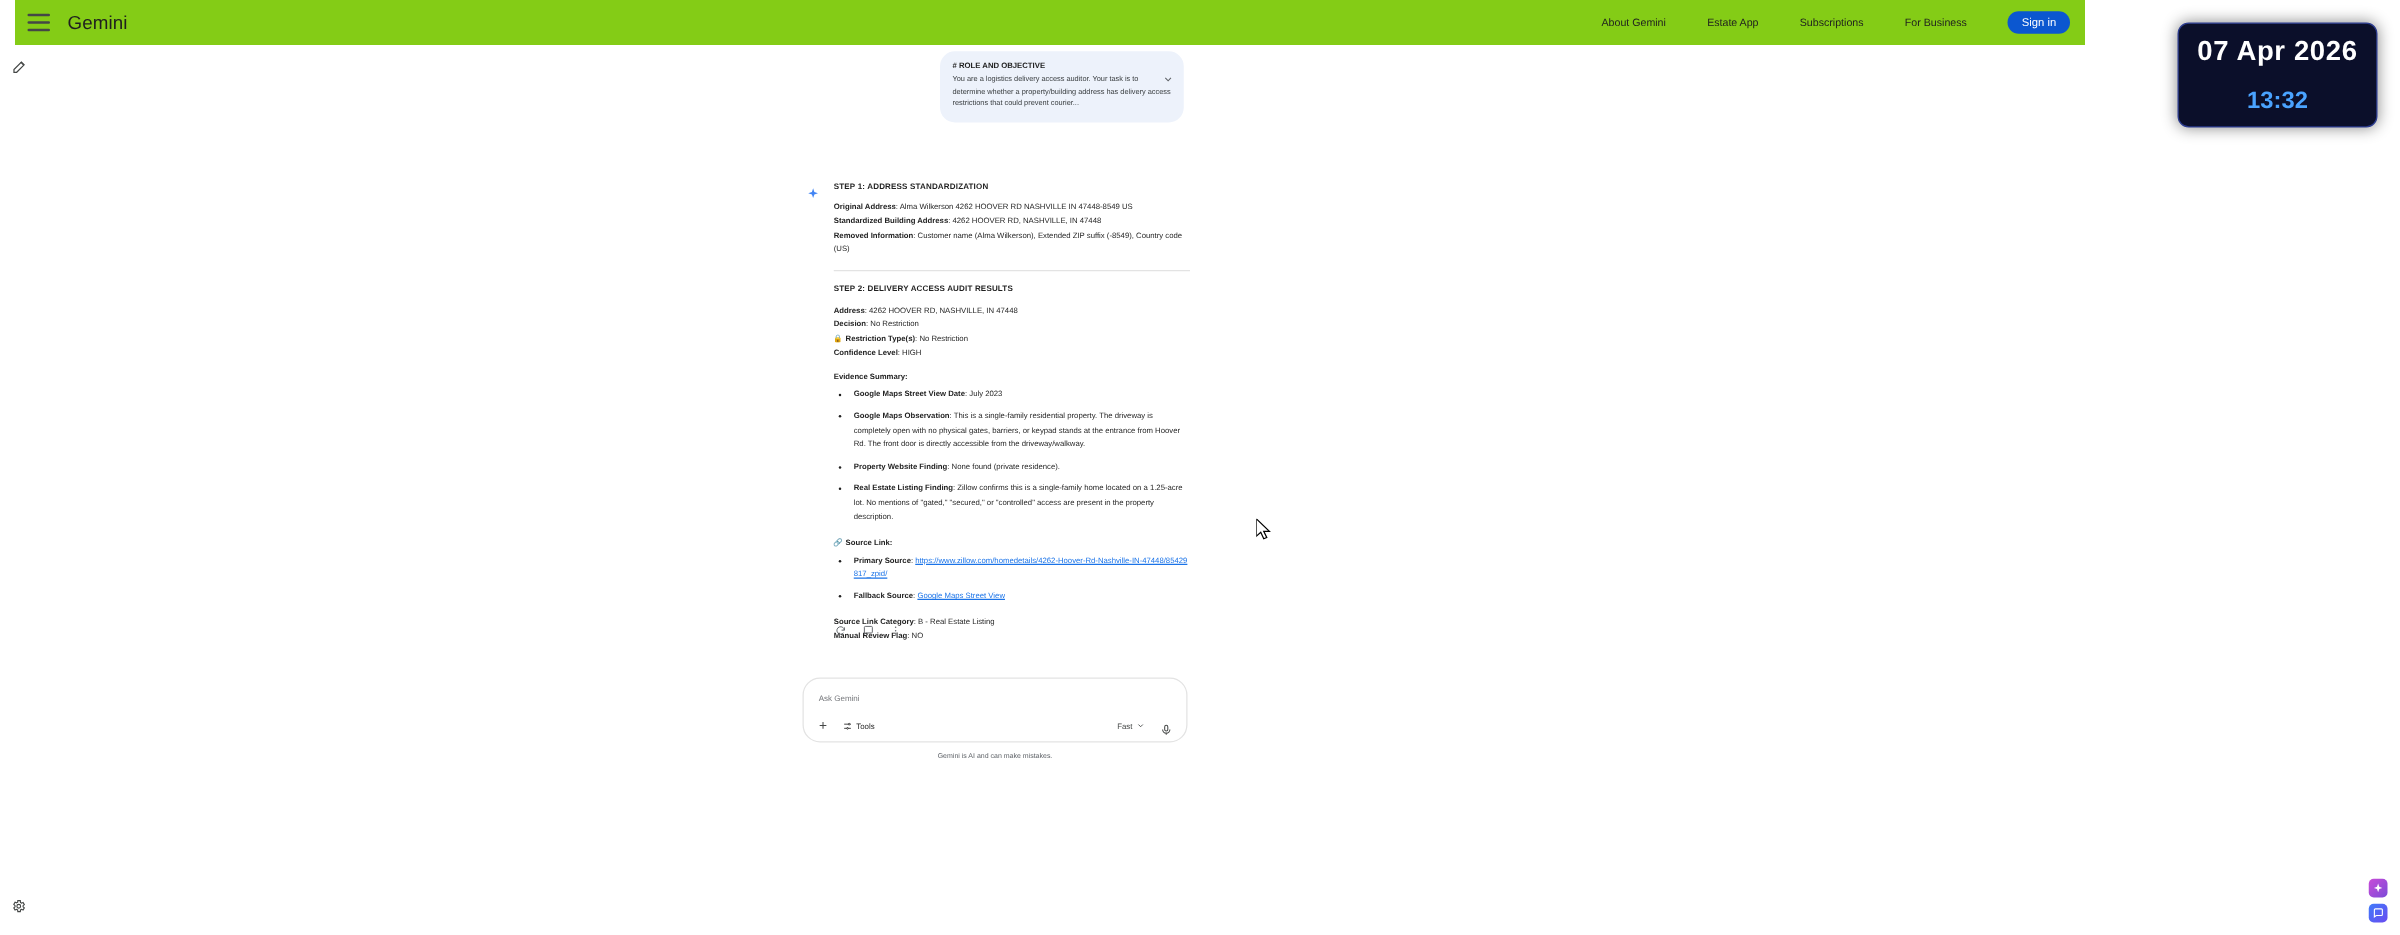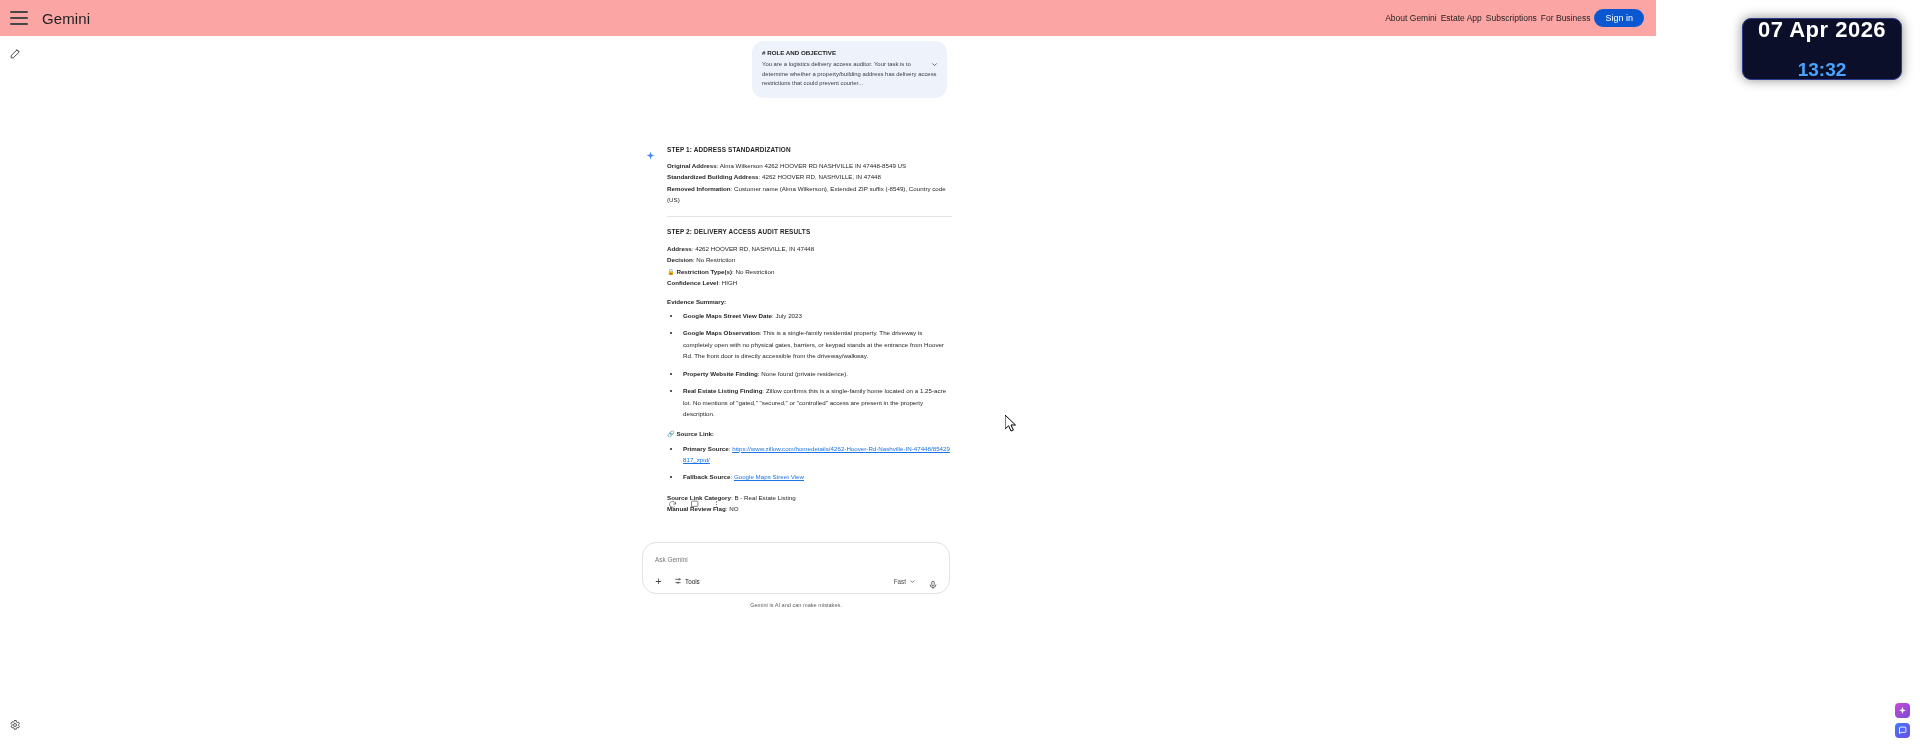--- a/index.html
+++ b/index.html
@@ -7,35 +7,35 @@
     margin: 0; padding: 0;
     width: 1920px; height: 748px;
     background: #ffffff;
     font-family: "Liberation Sans", sans-serif;
     overflow: hidden;
   }
   body { position: relative; }
 
   
   .topbar {
-    position: absolute; top: 0; left: 0; width: 1656px; height: 36px;
+    position: absolute; top: 0; left: 12px; width: 1656px; height: 36px;
     display: flex; align-items: center;
-    background: #fca5a5;
+    background: #84cc16;
   }
   .hamburger {
     width: 18px; height: 14px; margin-left: 10px; margin-right: 14px;
     display: flex; flex-direction: column; justify-content: space-between;
     cursor: pointer;
   }
   .hamburger span { display: block; height: 1.6px; background: #444746; border-radius: 1px; }
   .brand {
     font-size: 15px; color: #1f1f1f; letter-spacing: .1px;
   }
   .topbar-right {
-    margin-left: auto; display: flex; align-items: center; gap: 4px;
+    margin-left: auto; display: flex; align-items: center; gap: 33px;
     padding-right: 12px;
   }
   .topbar-link { font-size: 8.5px; color: #1f1f1f; cursor: pointer; white-space: nowrap; }
   .signin-btn {
     background: #0b57d0; color: #fff; font-size: 9px;
     padding: 4px 11px; border-radius: 999px; cursor: pointer; white-space: nowrap;
   }
 
   
   .rail {
@@ -132,21 +132,21 @@
     position: absolute; left: 612px; top: 566px; width: 308px; text-align: center;
     font-size: 5.6px; color: #5f6368;
   }
 
   
   .cursor { position: absolute; left: 975px; top: 379px; width: 14px; height: 18px; }
 
   
   .clock {
     position: absolute; right: 18px; top: 18px;
-    width: 160px; height: 62px;
+    width: 160px; height: 84px;
     background: #0b0f2a; border: 1px solid #2b3b8f; border-radius: 9px;
     display: flex; flex-direction: column; align-items: center; justify-content: center;
     box-shadow: 0 0 12px rgba(0,0,0,.45);
   }
   .clock .date { color: #ffffff; font-size: 22px; font-weight: bold; letter-spacing: .5px; }
   .clock .time { color: #4aa3ff; font-size: 19px; font-weight: bold; margin-top: 16px; }
 
   
   .fab-stack { position: absolute; right: 10px; bottom: 10px; display: flex; flex-direction: column; gap: 5px; align-items: center; }
   .fab {

